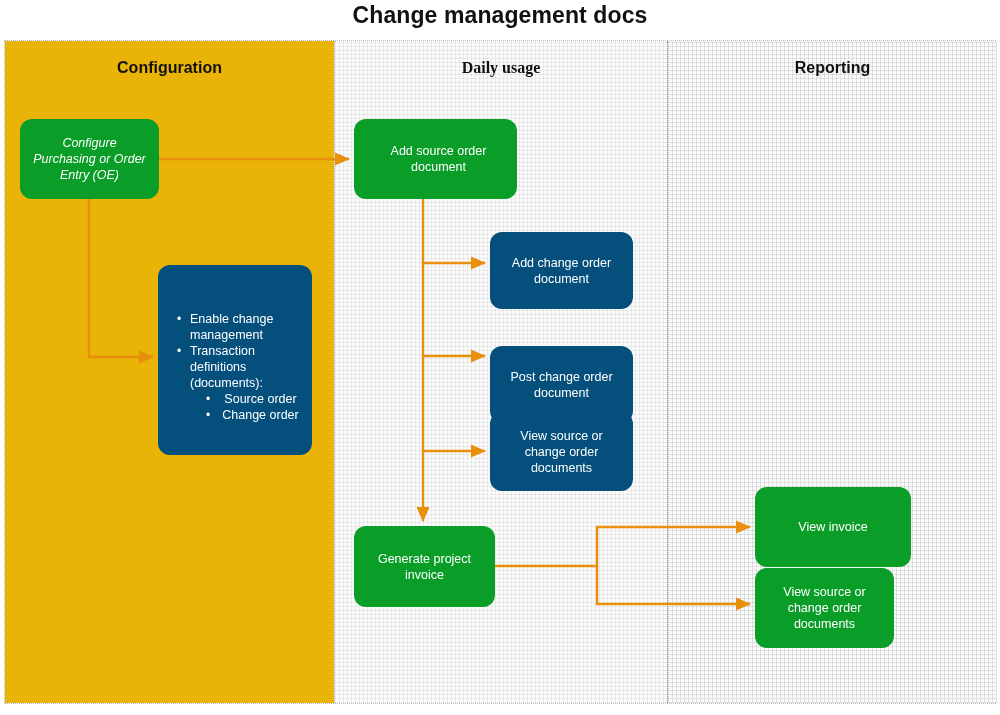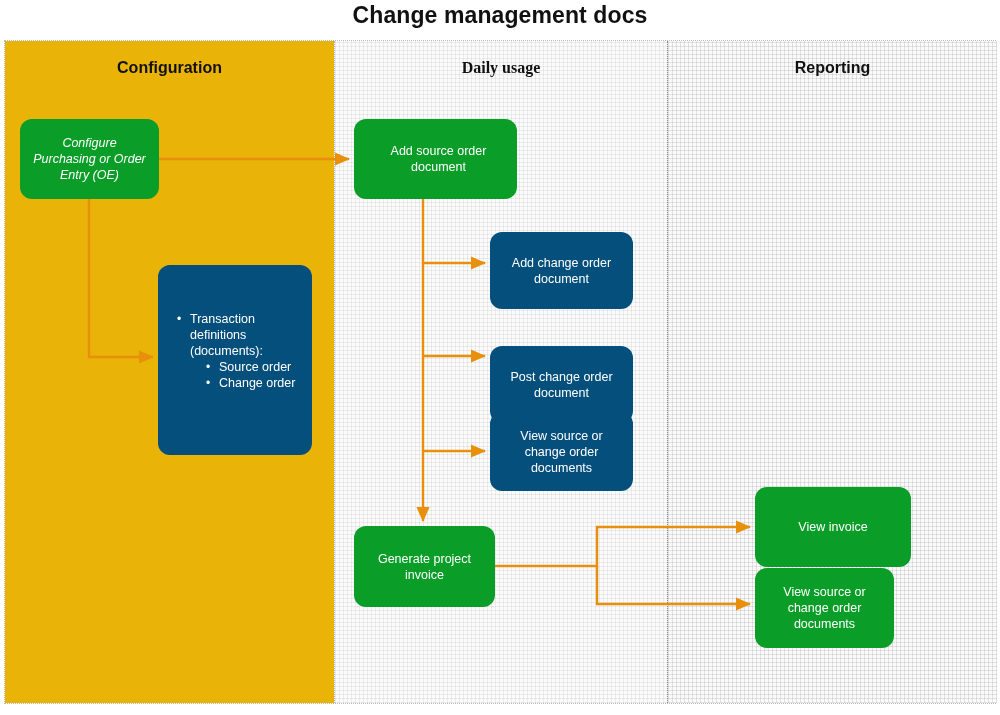--- a/index.html
+++ b/index.html
@@ -137,20 +137,21 @@
   .node.bullets li::before {
     content: "\2022";
     position: absolute;
     left: 1px;
     top: 0;
     font-size: 12px;
   }
   .node.bullets li ul {
     margin-top: 0;
     padding-left: 15px;
+    text-align: center;
   }
 
   
   #node-configure         { left: 20px;  top: 119px; width: 139px; height: 80px; font-style: italic; }
   #node-enable            { left: 158px; top: 265px; width: 154px; height: 190px; }
   #node-add-source        { left: 354px; top: 119px; width: 163px; height: 80px; padding-left: 16px; }
   #node-add-change        { left: 490px; top: 232px; width: 143px; height: 77px; }
   #node-post-change       { left: 490px; top: 318px; width: 143px; height: 77px; margin-top: 28px; }
   #node-view-docs-daily   { left: 490px; top: 412px; width: 143px; height: 79px; }
   #node-generate-invoice  { left: 354px; top: 526px; width: 141px; height: 81px; }
@@ -202,20 +203,23 @@
     </g>
   </svg>
 
   <div class="node green" id="node-configure">
     <span>Configure Purchasing or Order Entry (OE)</span>
   </div>
 
   <div class="node navy bullets" id="node-enable">
     <ul>
       <li>
+        <span>Enable change management</span>
+      </li>
+      <li>
         <span>Transaction definitions (documents):</span>
         <ul>
           <li>
             <span>Source order</span>
           </li>
           <li>
             <span>Change order</span>
           </li>
         </ul>
       </li>

